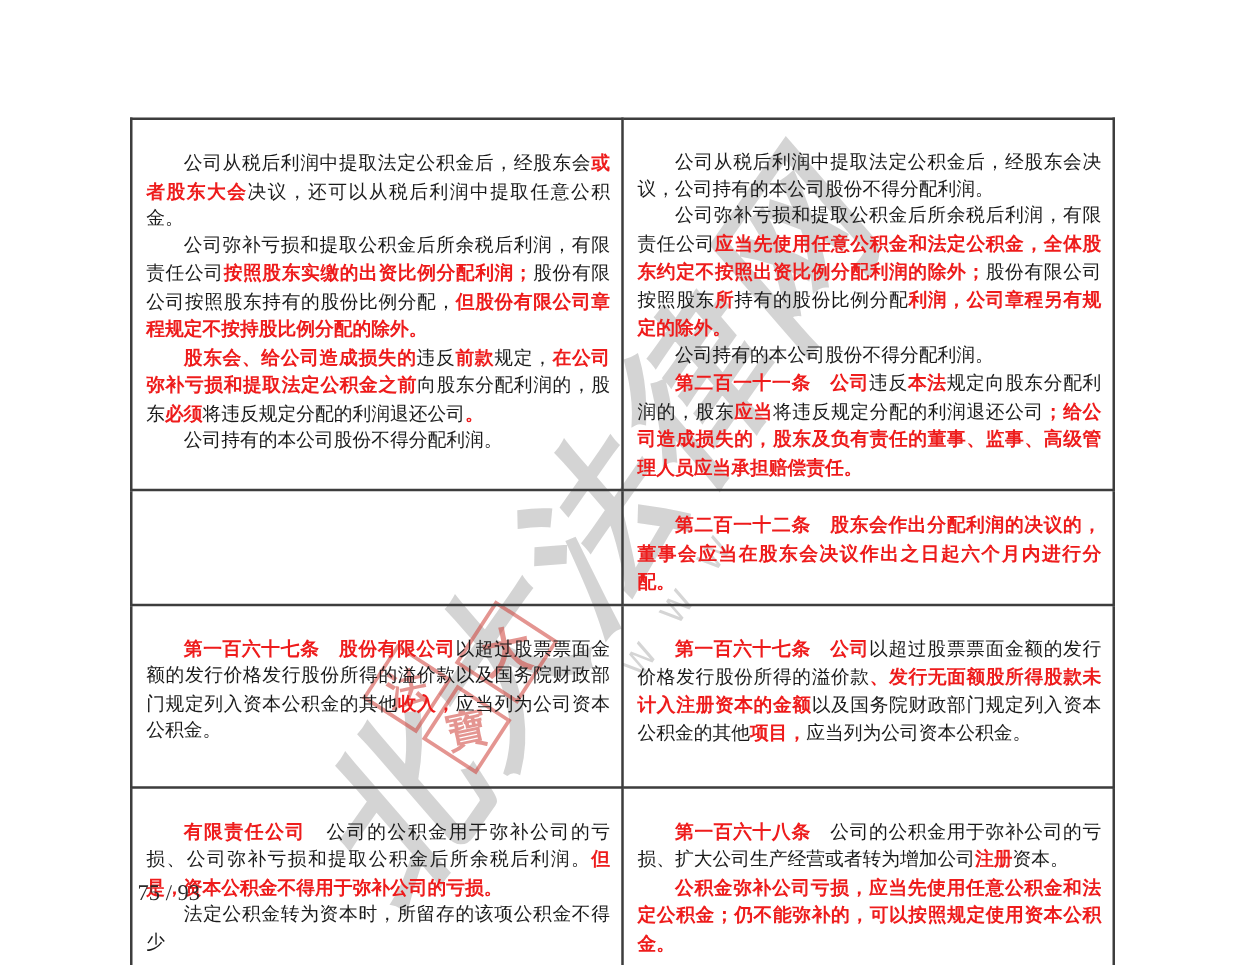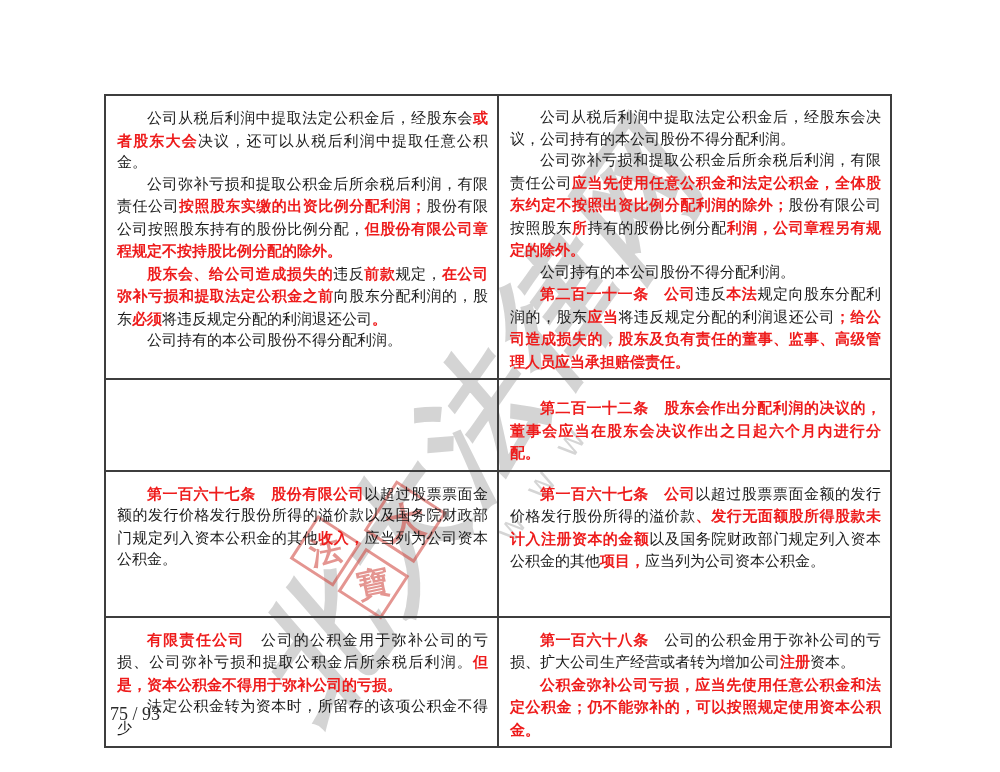--- a/index.html
+++ b/index.html
@@ -46,21 +46,21 @@
   .d3 span{font-size:40px;}
 
   
   table.cmp{
     position:absolute;left:104px;top:94px;width:788px;
     border-collapse:collapse;table-layout:fixed;z-index:1;
   }
   table.cmp td{
     border:2px solid var(--border);
     vertical-align:top;width:50%;
-    padding:11px 9px 5px 11px;
+    padding:24px 9px 5px 11px;
     box-sizing:border-box;
     background:transparent;
     margin-left:32px;
   }
   tr.r0 td{height:259px;}
   tr.r1 td{height:78px;}
   tr.r2 td{height:146px;}
   tr.r3 td{height:114px;}
   tr.r1 td{padding-top:17px;}
 

